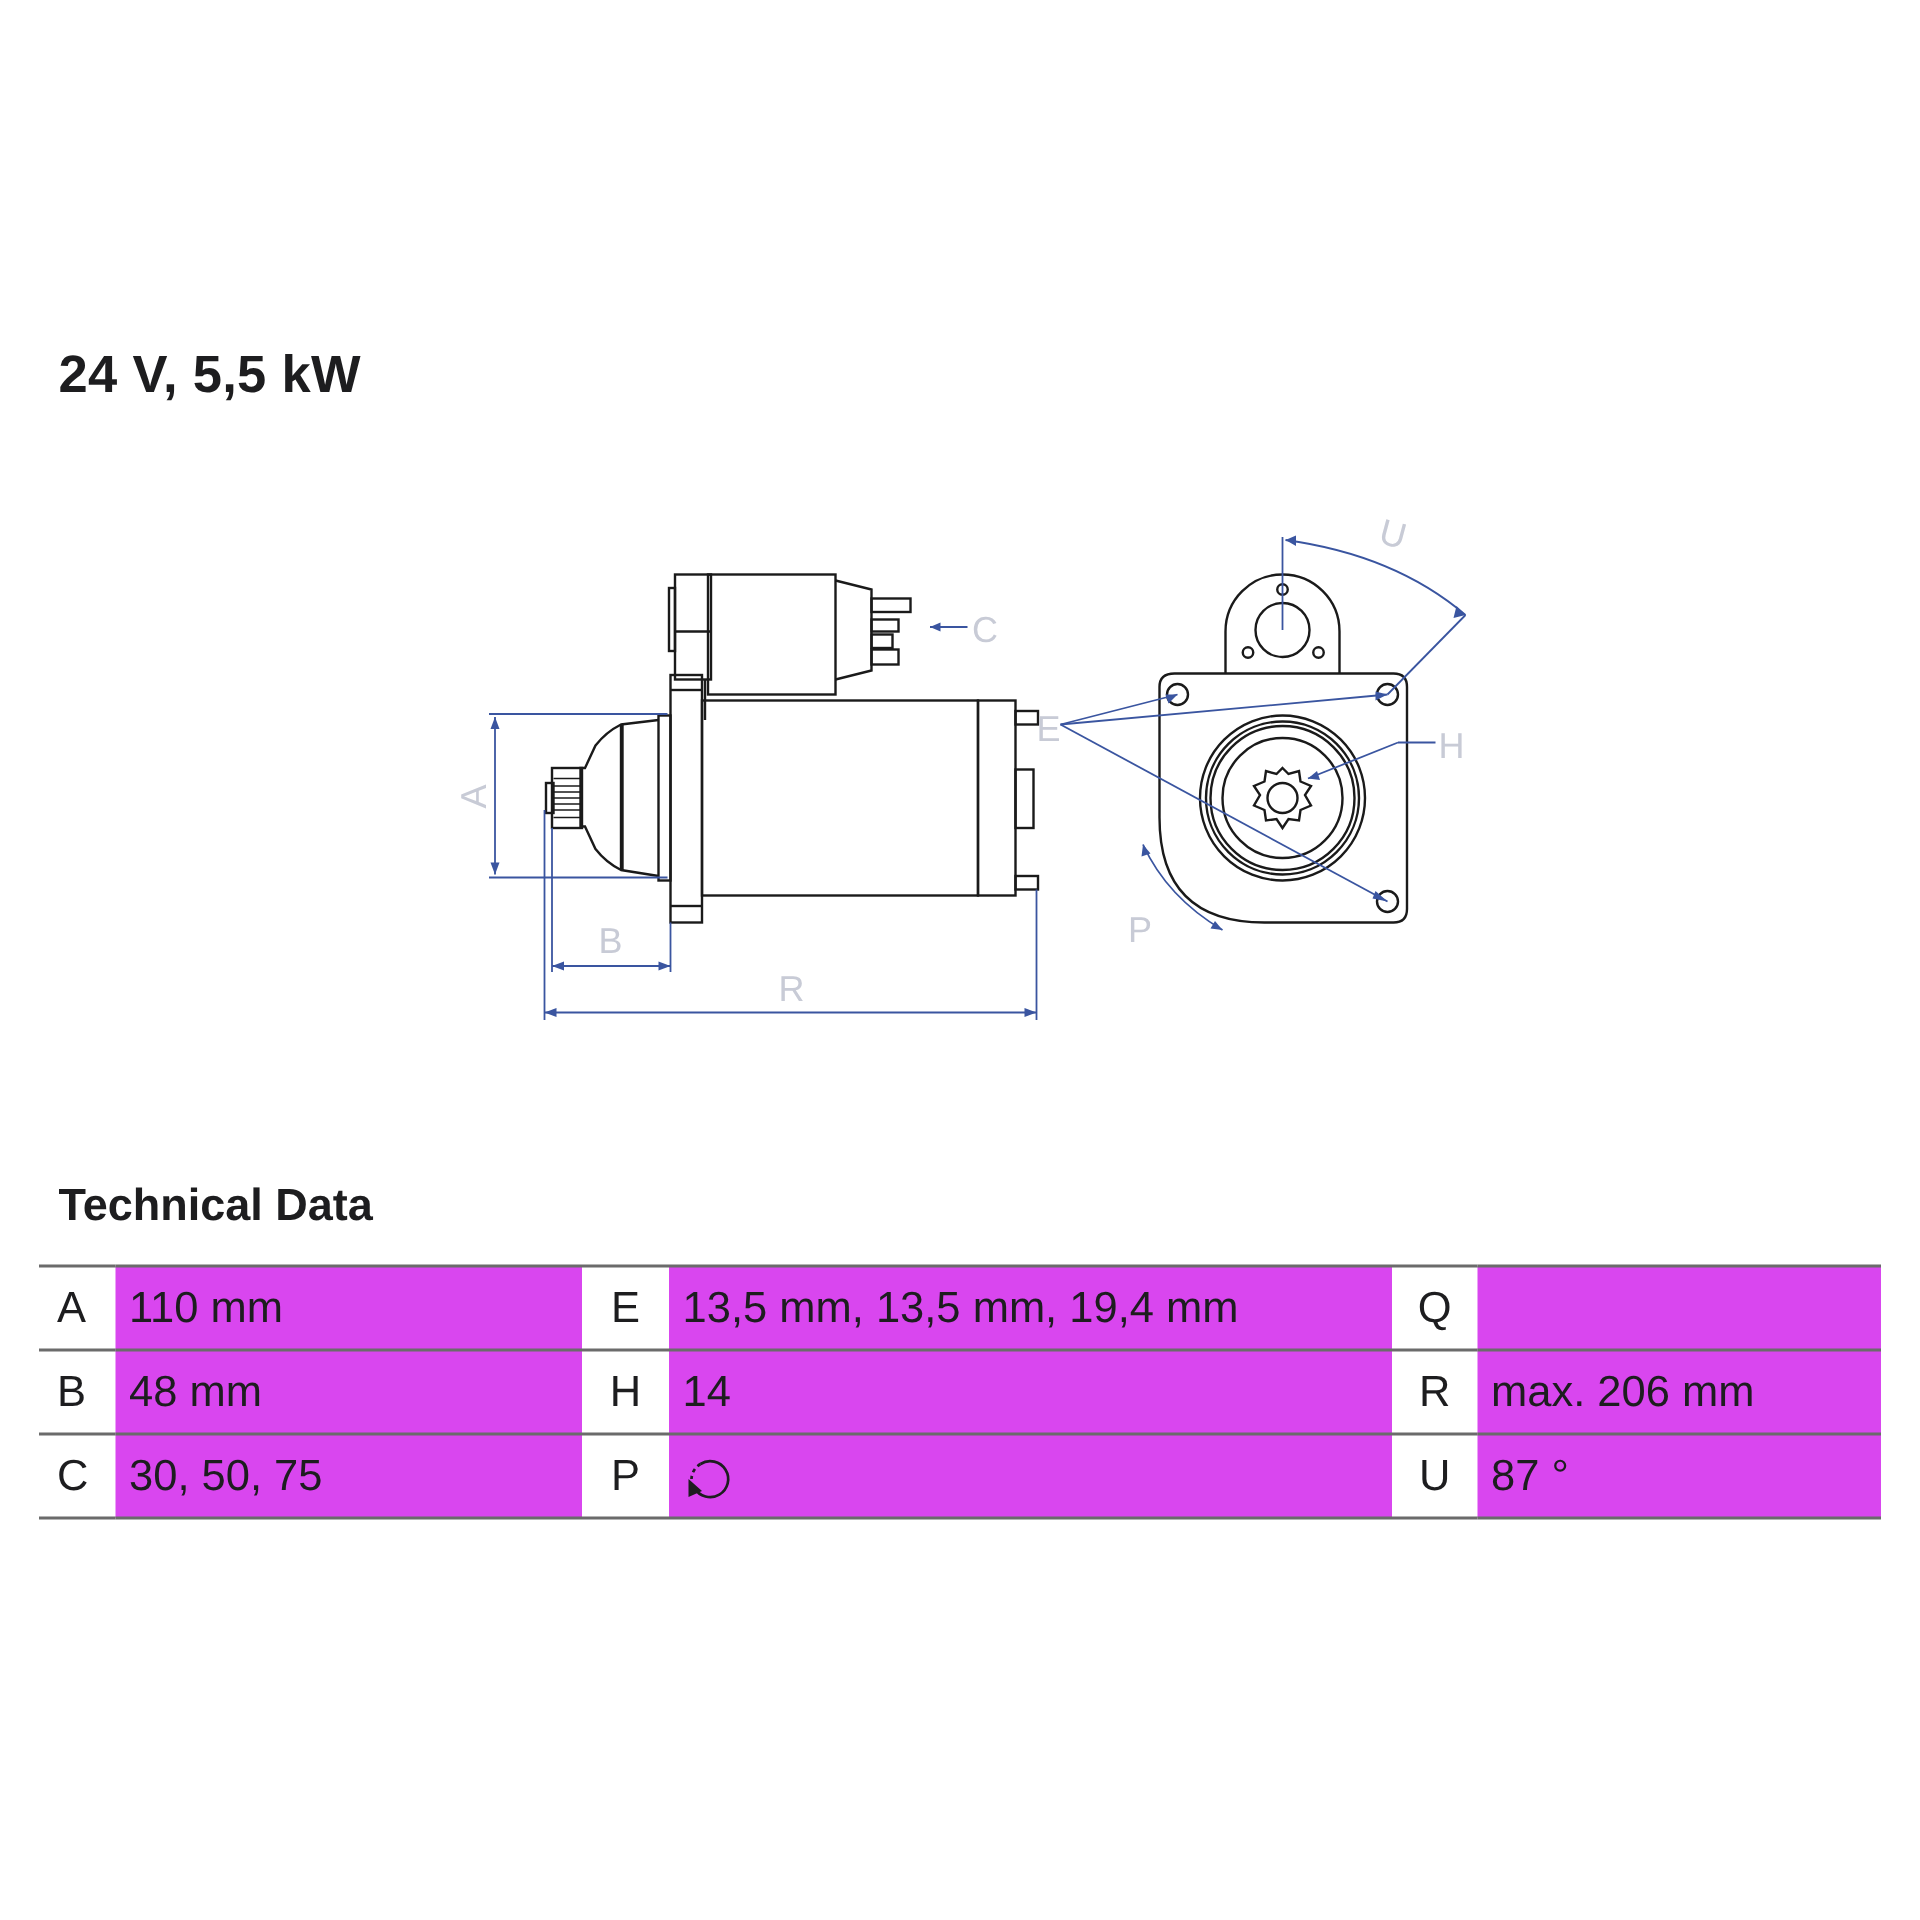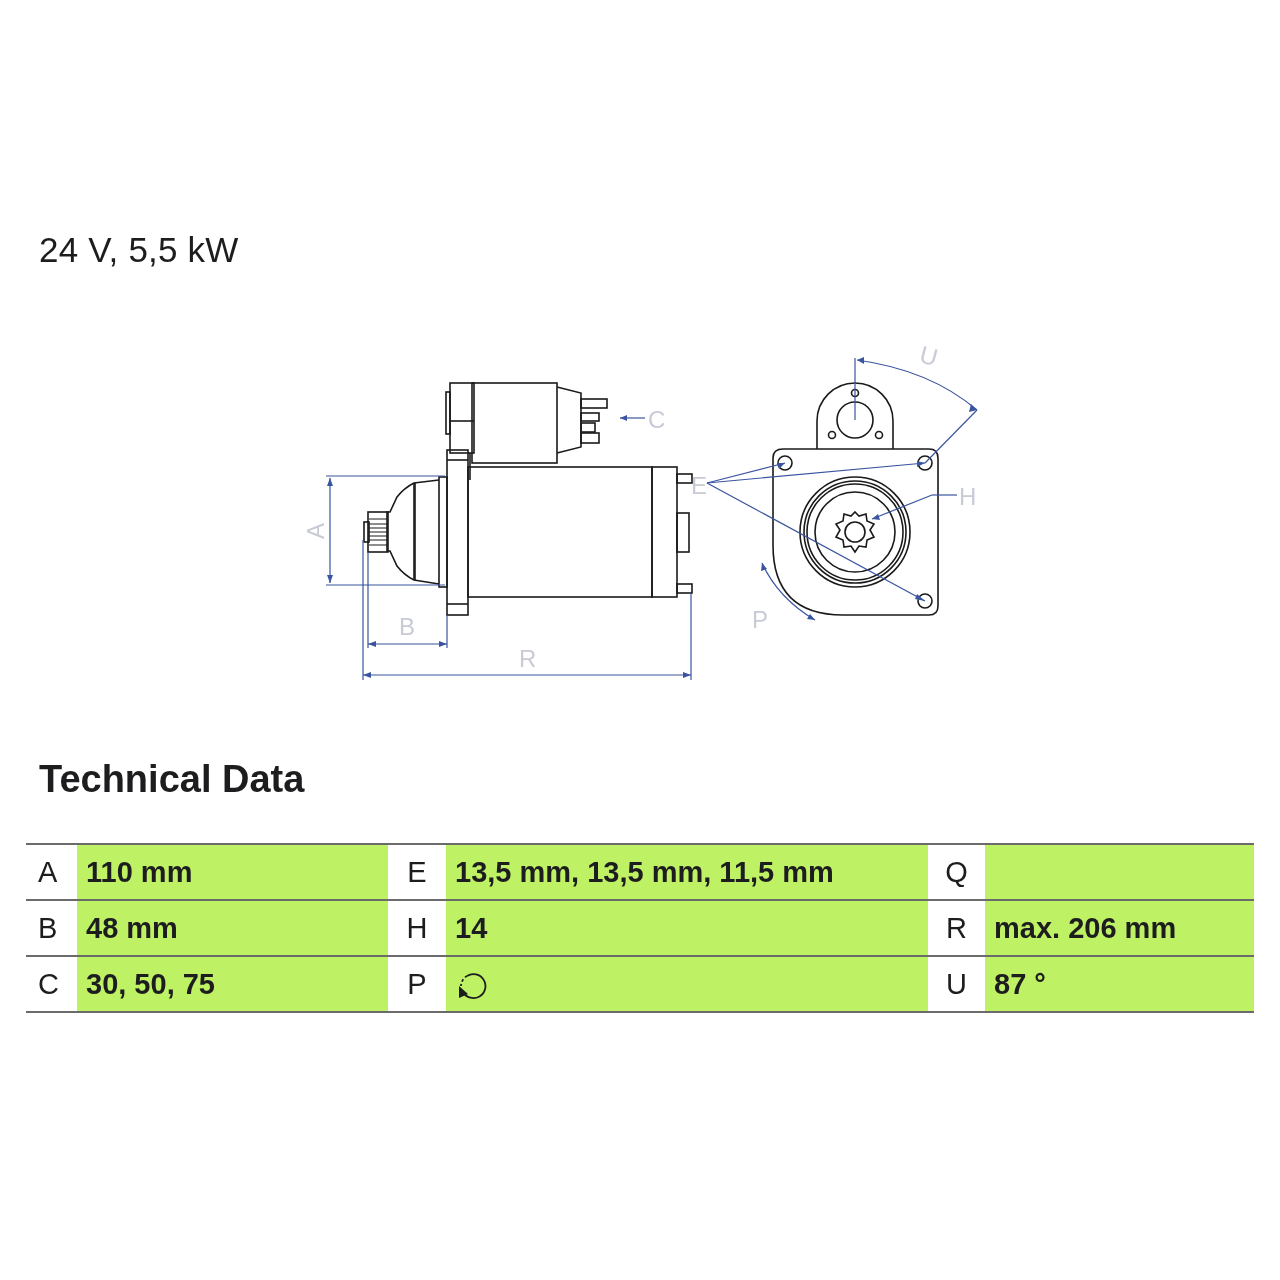--- a/index.html
+++ b/index.html
@@ -1,24 +1,24 @@
 <!DOCTYPE html>
 <html><head>
 <meta charset="utf-8">
 <style>
   html, body { margin:0; padding:0; background:#ffffff; }
   body { width:1280px; height:1280px; position:relative; overflow:hidden;
          font-family:"Liberation Sans", "DejaVu Sans", sans-serif; color:#1d1d1f; }
-  .title { position:absolute; left:39px; top:228px; font-size:35px; line-height:44px; letter-spacing:0.2px; }
+  .title { position:absolute; left:39px; top:228px; font-size:35px; line-height:44px; letter-spacing:0.2px;font-weight:bold; }
   .drawing { position:absolute; left:0; top:0; width:1280px; height:760px; }
-  .section-title { position:absolute; left:39px; top:759px; font-size:38px; font-weight:bold; line-height:40px; }
+  .section-title { position:absolute; left:39px; top:784px; font-size:30px; font-weight:bold; line-height:40px; }
   table.tech { position:absolute; left:26px; top:843px; width:1228px; border-collapse:collapse; table-layout:fixed; }
   table.tech td { height:54px; border-top:2px solid #6b6b6b; border-bottom:2px solid #6b6b6b; padding:0; font-size:29px; vertical-align:middle; }
   td.lbl { background:#ffffff; text-align:center; }
-  td.val { background:#bef264; padding-left:9px !important;font-weight:bold; }
+  td.val { background:#d946ef; padding-left:9px !important; }
   td.lbl.first { text-align:left; padding-left:12px !important; }
   .rot-icon { display:inline-block; vertical-align:middle; }
 </style>
 </head>
 <body>
 
 <div class="title">24 V, 5,5 kW</div>
 
 <svg class="drawing" viewBox="0 0 1280 760" width="1280" height="760">
 
@@ -144,21 +144,21 @@
     <col style="width:58px">
       <col style="width:482px">
     <col style="width:57px">
       <col style="width:269px">
   </colgroup>
   <tbody>
       <tr>
     <td class="lbl first">A</td>
     <td class="val">110 mm</td>
     <td class="lbl">E</td>
-    <td class="val">13,5 mm, 13,5 mm, 11,5 mm</td>
+    <td class="val">13,5 mm, 13,5 mm, 19,4 mm</td>
     <td class="lbl">Q</td>
     <td class="val"></td>
   </tr>
   <tr>
     <td class="lbl first">B</td>
     <td class="val">48 mm</td>
     <td class="lbl">H</td>
     <td class="val">14</td>
     <td class="lbl">R</td>
     <td class="val">max. 206 mm</td>

